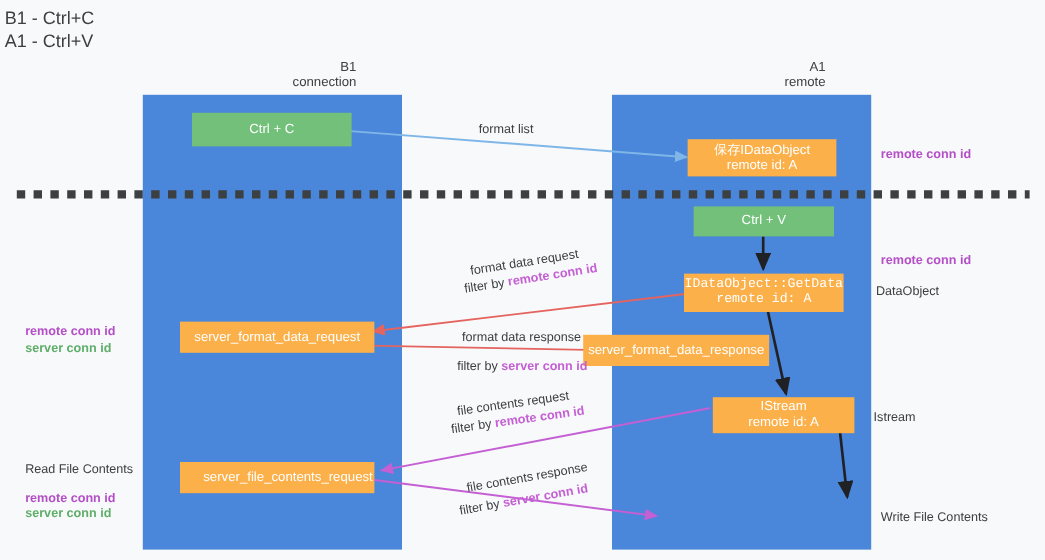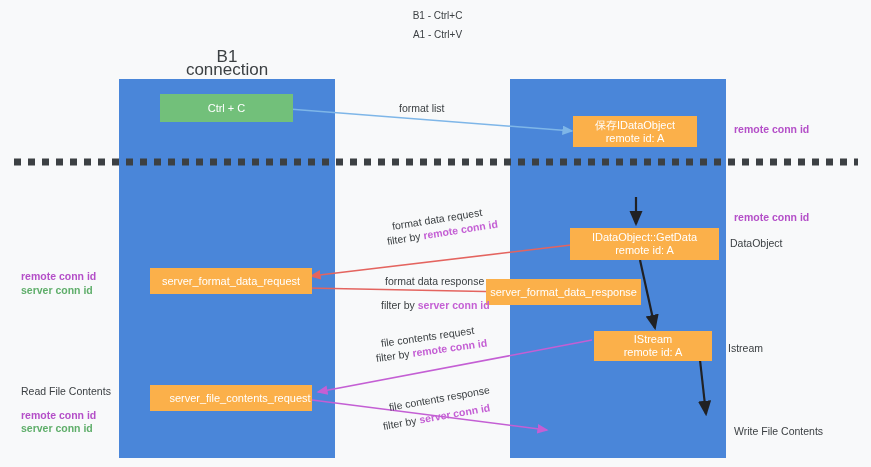--- a/index.html
+++ b/index.html
@@ -20,30 +20,30 @@
     position: absolute; left: 0; top: 0;
     width: 871px; height: 467px;
     pointer-events: none;
   }
 
   
   .abs { position: absolute; }
 
   .title {
     left: 4px; right: 0; top: 6px;
-    text-align: center;
-    font-size: 10px;
+    text-align: left;
+    font-size: 15px;
     color: #3c4043;
     line-height: 19px;
     white-space: pre-line;
   }
 
   .col-head {
-    text-align: center;
-    font-size: 17px;
+    text-align: right;
+    font-size: 11px;
     color: #3c4043;
     line-height: 13px;
     white-space: pre-line;
   }
 
   .node {
     display: flex;
     align-items: center;
     justify-content: center;
     text-align: center;
@@ -119,28 +119,31 @@
     <line x1="312" y1="400" x2="547" y2="430" stroke="#c45fd4" stroke-width="1.6" marker-end="url(#ar-purple)"></line>
 
     <line x1="700" y1="360" x2="706" y2="414" stroke="#202124" stroke-width="2.2" marker-end="url(#ar-black)"></line>
   </svg>
 
   <div class="abs title">B1 - Ctrl+C
 A1 - Ctrl+V</div>
 
   <div class="abs col-head" style="left:157px; top:50px; width:140px;">B1
 connection</div>
+  <div class="abs col-head" style="left:548px; top:50px; width:140px;">A1
+remote</div>
 
   <div class="abs node green" style="left:160px; top:94px; width:133px; height:28px;">Ctrl + C</div>
 
   <div class="abs node orange" style="left:573px; top:116px; width:124px; height:31px;">保存IDataObject
 remote id: A</div>
 
+  <div class="abs node green" style="left:578px; top:172px; width:117px; height:25px;">Ctrl + V</div>
 
-  <div class="abs node orange" style="left:570px; top:228px; width:149px; height:32px;">IDataObject::GetData
+  <div class="abs node orange" style="left:570px; top:228px; width:133px; height:32px;font-family:Liberation Mono, monospace;">IDataObject::GetData
 remote id: A</div>
 
   <div class="abs node orange" style="left:150px; top:268px; width:162px; height:26px;">server_format_data_request</div>
 
   <div class="abs node orange" style="left:486px; top:279px; width:155px; height:26px;">server_format_data_response</div>
 
   <div class="abs node orange" style="left:594px; top:331px; width:118px; height:30px;">IStream
 remote id: A</div>
 
   <div class="abs node orange" style="left:150px; top:385px; width:162px; height:26px;padding-left:22px;">server_file_contents_request</div>

